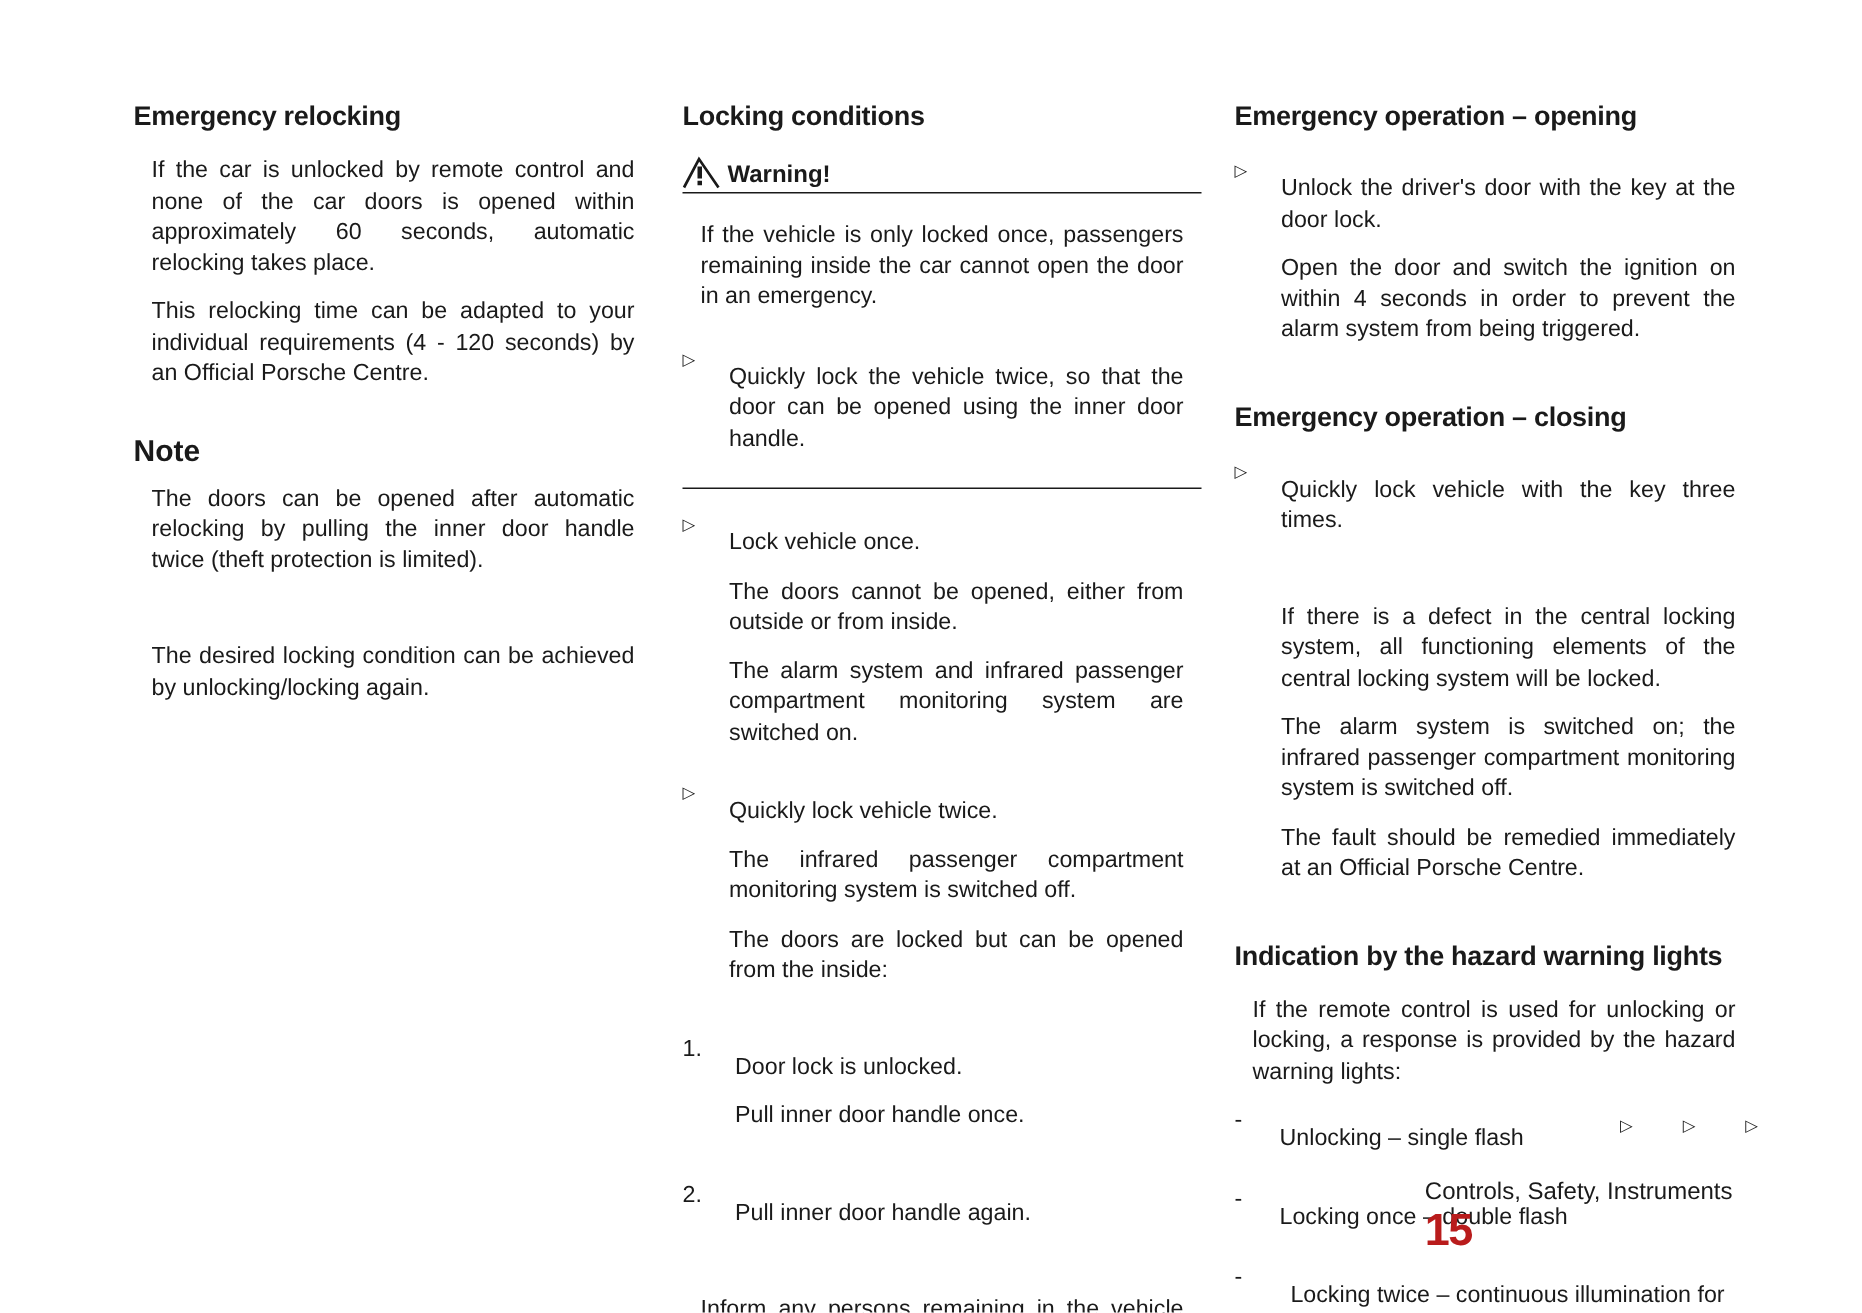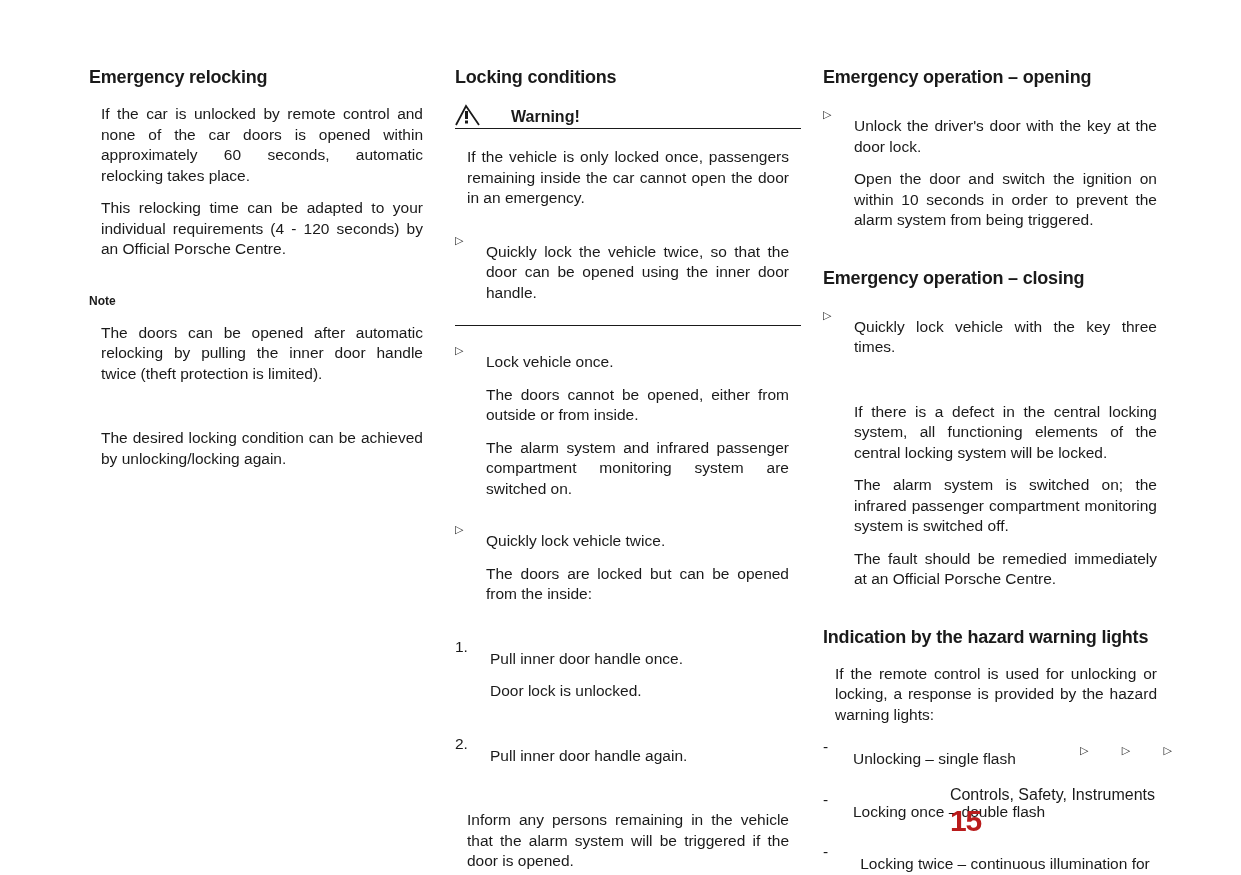--- a/index.html
+++ b/index.html
@@ -3,25 +3,25 @@
 <meta charset="utf-8">
 <style>
   html, body { margin: 0; padding: 0; background: #ffffff; }
   body { width: 1241px; height: 875px; position: relative; overflow: hidden;
          font-family: "Liberation Sans", sans-serif; color: #1a1a1a; }
   .col { position: absolute; top: 66px; width: 346px; font-size: 15.5px; line-height: 20.5px; }
   .col1 { left: 89px; }
   .col2 { left: 455px; }
   .col3 { left: 823px; }
   h2 { font-size: 18px; font-weight: bold; margin: 0 0 16px 0; letter-spacing: -0.2px; line-height: 22px; }
-  h3 { font-size: 12px; font-weight: bold; margin: 0 0 8px 0; line-height: 20px; }
+  h3 { font-size: 20px; font-weight: bold; margin: 0 0 8px 0; line-height: 20px; }
   p { margin: 12px; text-align: justify; }
   .gap { height: 20px; }
   .gap-s { height: 9px; }
-  .warn-head { display: flex; align-items: flex-end; border-bottom: 1.5px solid #1a1a1a; padding-bottom: 2px; margin-top: 8px; gap: 26px; }
+  .warn-head { display: flex; align-items: flex-end; border-bottom: 1.5px solid #1a1a1a; padding-bottom: 2px; margin-top: 8px; }
   .warn-icon { width: 26px; height: 22px; margin-right: 4px; }
   .warn-label { font-weight: bold; font-size: 16px; line-height: 18px; }
   .warn-end { border-bottom: 1.5px solid #1a1a1a; margin-top: 10px; }
   .bullet { display: flex; }
   .bullet .tri { width: 19px; flex: none; font-size: 11px; line-height: 20.5px; }
   .bullet .body { flex: 1; }
   .num { display: flex; }
   .num .n { width: 23px; flex: none; }
   .num .body { flex: 1; }
   .dash { display: flex; }
@@ -75,49 +75,50 @@
       <p><span>Lock vehicle </span><b>once</b><span>.</span></p>
       <p>The doors cannot be opened, either from outside or from inside.</p>
       <p>The alarm system and infrared passenger compartment monitoring system are switched on.</p>
     </div>
   </div>
   <div style="height:8px"></div>
   <div class="bullet">
     <span class="tri">▷</span>
     <div class="body">
       <p><span>Quickly lock vehicle </span><b>twice</b><span>.</span></p>
+      <p>The infrared passenger compartment monitoring system is switched off.</p>
       <p>The doors are locked but can be opened from the inside:</p>
     </div>
   </div>
   <div class="gap"></div>
   <div class="num">
     <span class="n">1.</span>
     <div class="body">
+      <p>Door lock is unlocked.</p>
       <p>Pull inner door handle once.</p>
-      <p>Door lock is unlocked.</p>
     </div>
   </div>
   <div class="gap"></div>
   <div class="num">
     <span class="n">2.</span>
     <div class="body">
       <p>Pull inner door handle again.</p>
     </div>
   </div>
   <div class="gap"></div>
   <p>Inform any persons remaining in the vehicle that the alarm system will be triggered if the door is opened.</p>
 </div>
 
 <div class="col col3">
   <h2>Emergency operation – opening</h2>
   <div class="bullet">
     <span class="tri">▷</span>
     <div class="body">
       <p>Unlock the driver's door with the key at the door lock.</p>
-      <p>Open the door and switch the ignition on within 10 seconds in order to prevent the alarm system from being triggered.</p>
+      <p>Open the door and switch the ignition on within 4 seconds in order to prevent the alarm system from being triggered.</p>
     </div>
   </div>
   <div style="height:24px"></div>
   <h2>Emergency operation – closing</h2>
   <div class="bullet">
     <span class="tri">▷</span>
     <p class="body"><span>Quickly lock vehicle with the key </span><b>three times</b><span>.</span></p>
   </div>
   <div class="gap"></div>
   <div class="indent">

